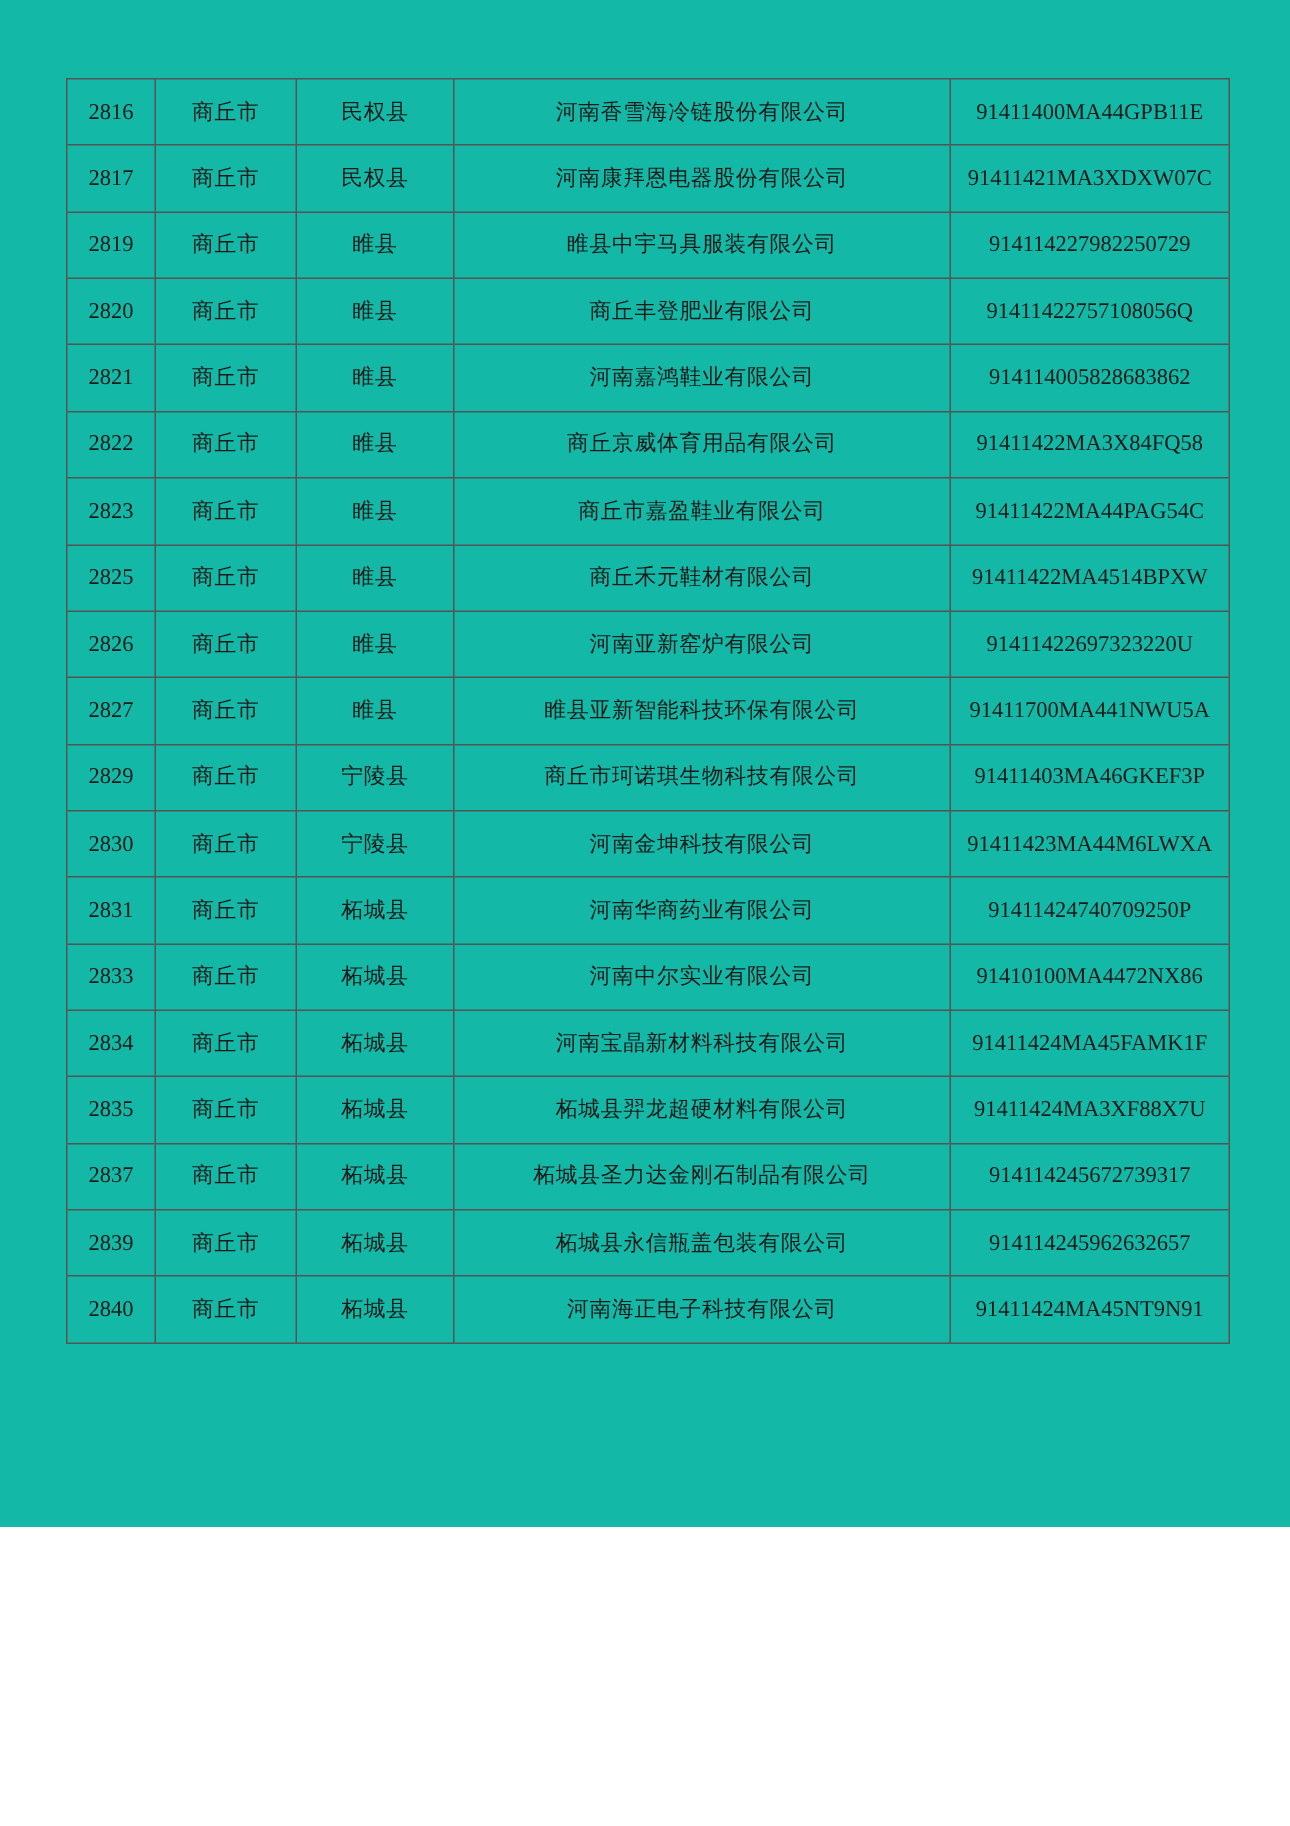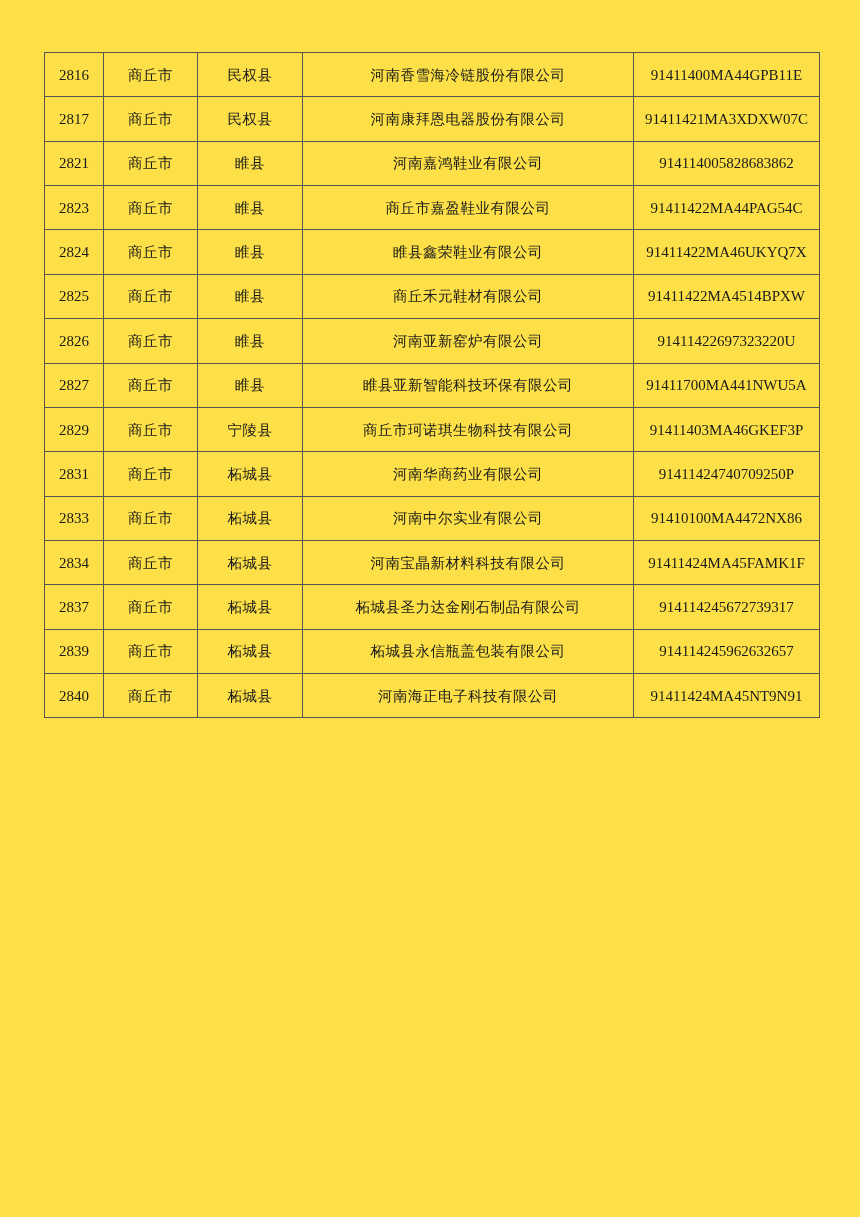--- a/index.html
+++ b/index.html
@@ -1,17 +1,17 @@
 <!DOCTYPE html>
 <html><head>
 <meta charset="utf-8">
 <style>
   html, body { margin: 0; padding: 0; background: #ffffff; }
   body { width: 860px; height: 1217px; position: relative; overflow: hidden; }
-  .page { position: absolute; left: 0; top: 0; width: 860px; height: 1217px; background: #fde047; }
+  .page { position: absolute; left: 0; top: 0; width: 860px; height: 1018px; background: #14b8a6; }
   table.list {
     position: absolute; left: 44px; top: 52px;
     width: 773px;
     border-collapse: collapse;
     table-layout: fixed;
     font-family: "Liberation Serif", "DejaVu Serif", serif;
     color: #1a1a1a;
     font-size: 15px;
   }
   table.list td {
@@ -45,46 +45,60 @@
 
   <tr>
     <td class="c-no">2817</td>
     <td class="c-city">商丘市</td>
     <td class="c-county">民权县</td>
     <td class="c-name">河南康拜恩电器股份有限公司</td>
     <td class="c-code">91411421MA3XDXW07C</td>
   </tr>
 
 
+  <tr>
+    <td class="c-no">2819</td>
+    <td class="c-city">商丘市</td>
+    <td class="c-county">睢县</td>
+    <td class="c-name">睢县中宇马具服装有限公司</td>
+    <td class="c-code">914114227982250729</td>
+  </tr>
 
+  <tr>
+    <td class="c-no">2820</td>
+    <td class="c-city">商丘市</td>
+    <td class="c-county">睢县</td>
+    <td class="c-name">商丘丰登肥业有限公司</td>
+    <td class="c-code">91411422757108056Q</td>
+  </tr>
 
   <tr>
     <td class="c-no">2821</td>
     <td class="c-city">商丘市</td>
     <td class="c-county">睢县</td>
     <td class="c-name">河南嘉鸿鞋业有限公司</td>
     <td class="c-code">914114005828683862</td>
   </tr>
 
+  <tr>
+    <td class="c-no">2822</td>
+    <td class="c-city">商丘市</td>
+    <td class="c-county">睢县</td>
+    <td class="c-name">商丘京威体育用品有限公司</td>
+    <td class="c-code">91411422MA3X84FQ58</td>
+  </tr>
 
   <tr>
     <td class="c-no">2823</td>
     <td class="c-city">商丘市</td>
     <td class="c-county">睢县</td>
     <td class="c-name">商丘市嘉盈鞋业有限公司</td>
     <td class="c-code">91411422MA44PAG54C</td>
   </tr>
 
-  <tr>
-    <td class="c-no">2824</td>
-    <td class="c-city">商丘市</td>
-    <td class="c-county">睢县</td>
-    <td class="c-name">睢县鑫荣鞋业有限公司</td>
-    <td class="c-code">91411422MA46UKYQ7X</td>
-  </tr>
 
   <tr>
     <td class="c-no">2825</td>
     <td class="c-city">商丘市</td>
     <td class="c-county">睢县</td>
     <td class="c-name">商丘禾元鞋材有限公司</td>
     <td class="c-code">91411422MA4514BPXW</td>
   </tr>
 
   <tr>
@@ -105,20 +119,27 @@
 
 
   <tr>
     <td class="c-no">2829</td>
     <td class="c-city">商丘市</td>
     <td class="c-county">宁陵县</td>
     <td class="c-name">商丘市珂诺琪生物科技有限公司</td>
     <td class="c-code">91411403MA46GKEF3P</td>
   </tr>
 
+  <tr>
+    <td class="c-no">2830</td>
+    <td class="c-city">商丘市</td>
+    <td class="c-county">宁陵县</td>
+    <td class="c-name">河南金坤科技有限公司</td>
+    <td class="c-code">91411423MA44M6LWXA</td>
+  </tr>
 
   <tr>
     <td class="c-no">2831</td>
     <td class="c-city">商丘市</td>
     <td class="c-county">柘城县</td>
     <td class="c-name">河南华商药业有限公司</td>
     <td class="c-code">91411424740709250P</td>
   </tr>
 
 
@@ -131,20 +152,27 @@
   </tr>
 
   <tr>
     <td class="c-no">2834</td>
     <td class="c-city">商丘市</td>
     <td class="c-county">柘城县</td>
     <td class="c-name">河南宝晶新材料科技有限公司</td>
     <td class="c-code">91411424MA45FAMK1F</td>
   </tr>
 
+  <tr>
+    <td class="c-no">2835</td>
+    <td class="c-city">商丘市</td>
+    <td class="c-county">柘城县</td>
+    <td class="c-name">柘城县羿龙超硬材料有限公司</td>
+    <td class="c-code">91411424MA3XF88X7U</td>
+  </tr>
 
 
   <tr>
     <td class="c-no">2837</td>
     <td class="c-city">商丘市</td>
     <td class="c-county">柘城县</td>
     <td class="c-name">柘城县圣力达金刚石制品有限公司</td>
     <td class="c-code">914114245672739317</td>
   </tr>
 

